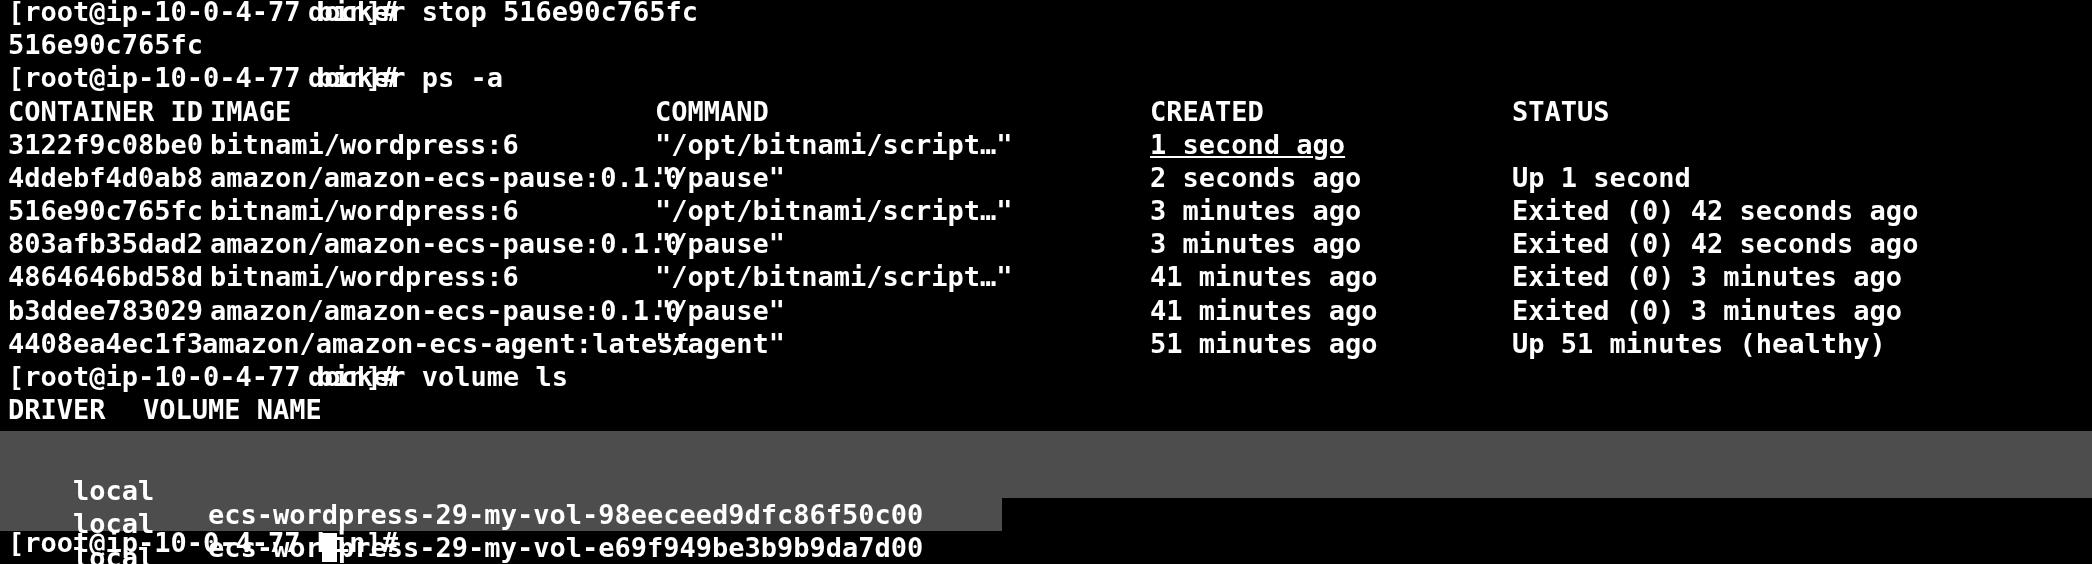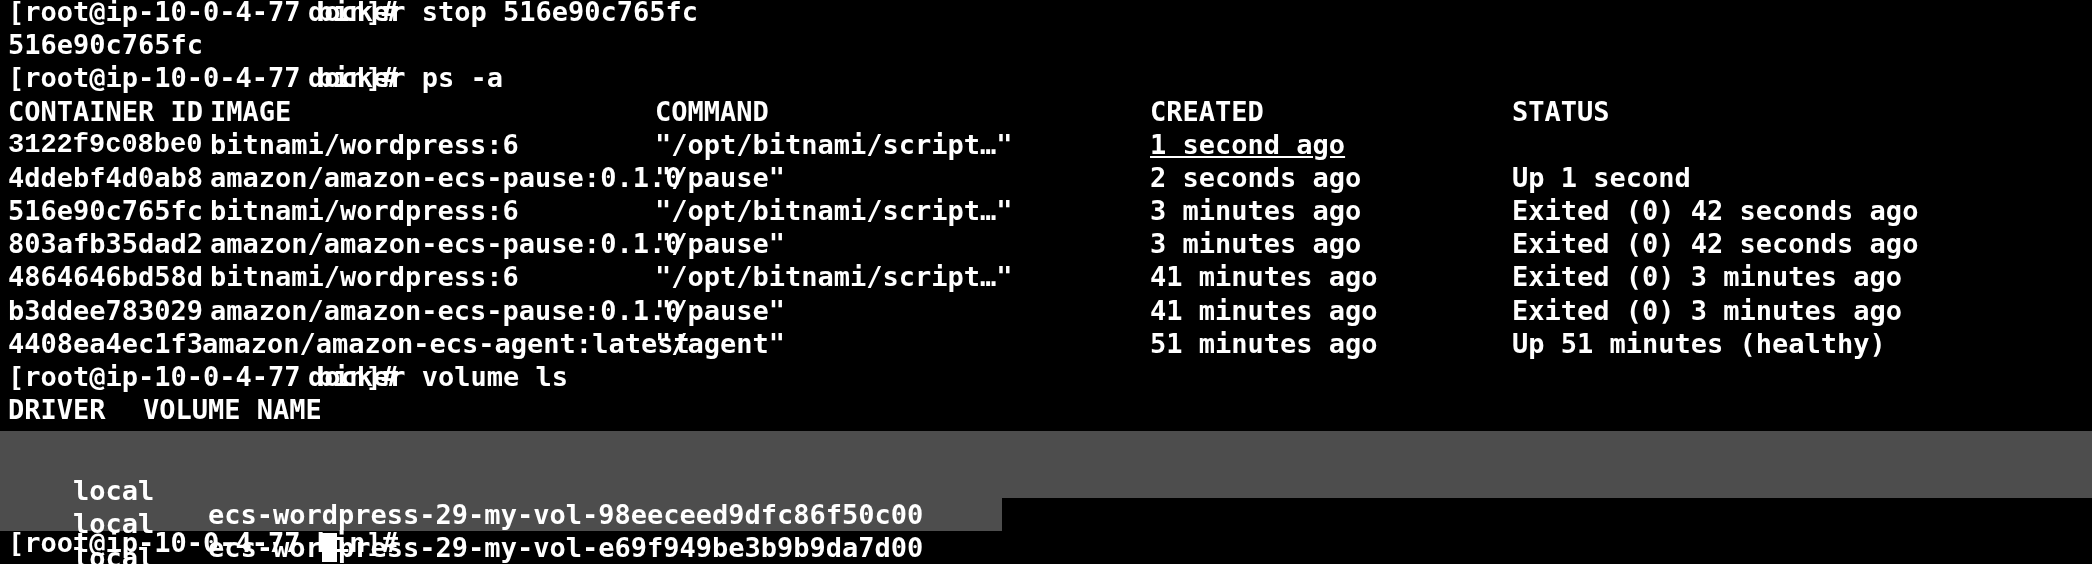--- a/index.html
+++ b/index.html
@@ -79,21 +79,21 @@
 
   <div class="line" style="top: 99.5294px; height: 33.1765px;">
     <span class="cell" style="left:8px;">CONTAINER ID</span>
     <span class="cell" style="left:210px;">IMAGE</span>
     <span class="cell" style="left:655px;">COMMAND</span>
     <span class="cell" style="left:1150px;">CREATED</span>
     <span class="cell" style="left:1512px;">STATUS</span>
   </div>
 
   <div class="line" style="top: 132.706px; height: 33.1765px;">
-    <span class="cell" style="left:8px;font-family:Liberation Mono, monospace;">3122f9c08be0</span>
+    <span class="cell" style="left:8px;">3122f9c08be0</span>
     <span class="cell" style="left:210px;">bitnami/wordpress:6</span>
     <span class="cell" style="left:655px;">"/opt/bitnami/script…"</span>
     <span class="cell" style="left:1150px;text-decoration:underline;">1 second ago</span>
   </div>
 
   <div class="line" style="top: 165.882px; height: 33.1765px;">
     <span class="cell" style="left:8px;text-align:right;">4ddebf4d0ab8</span>
     <span class="cell" style="left:210px;">amazon/amazon-ecs-pause:0.1.0</span>
     <span class="cell" style="left:655px;">"/pause"</span>
     <span class="cell" style="left:1150px;text-align:right;">2 seconds ago</span>

